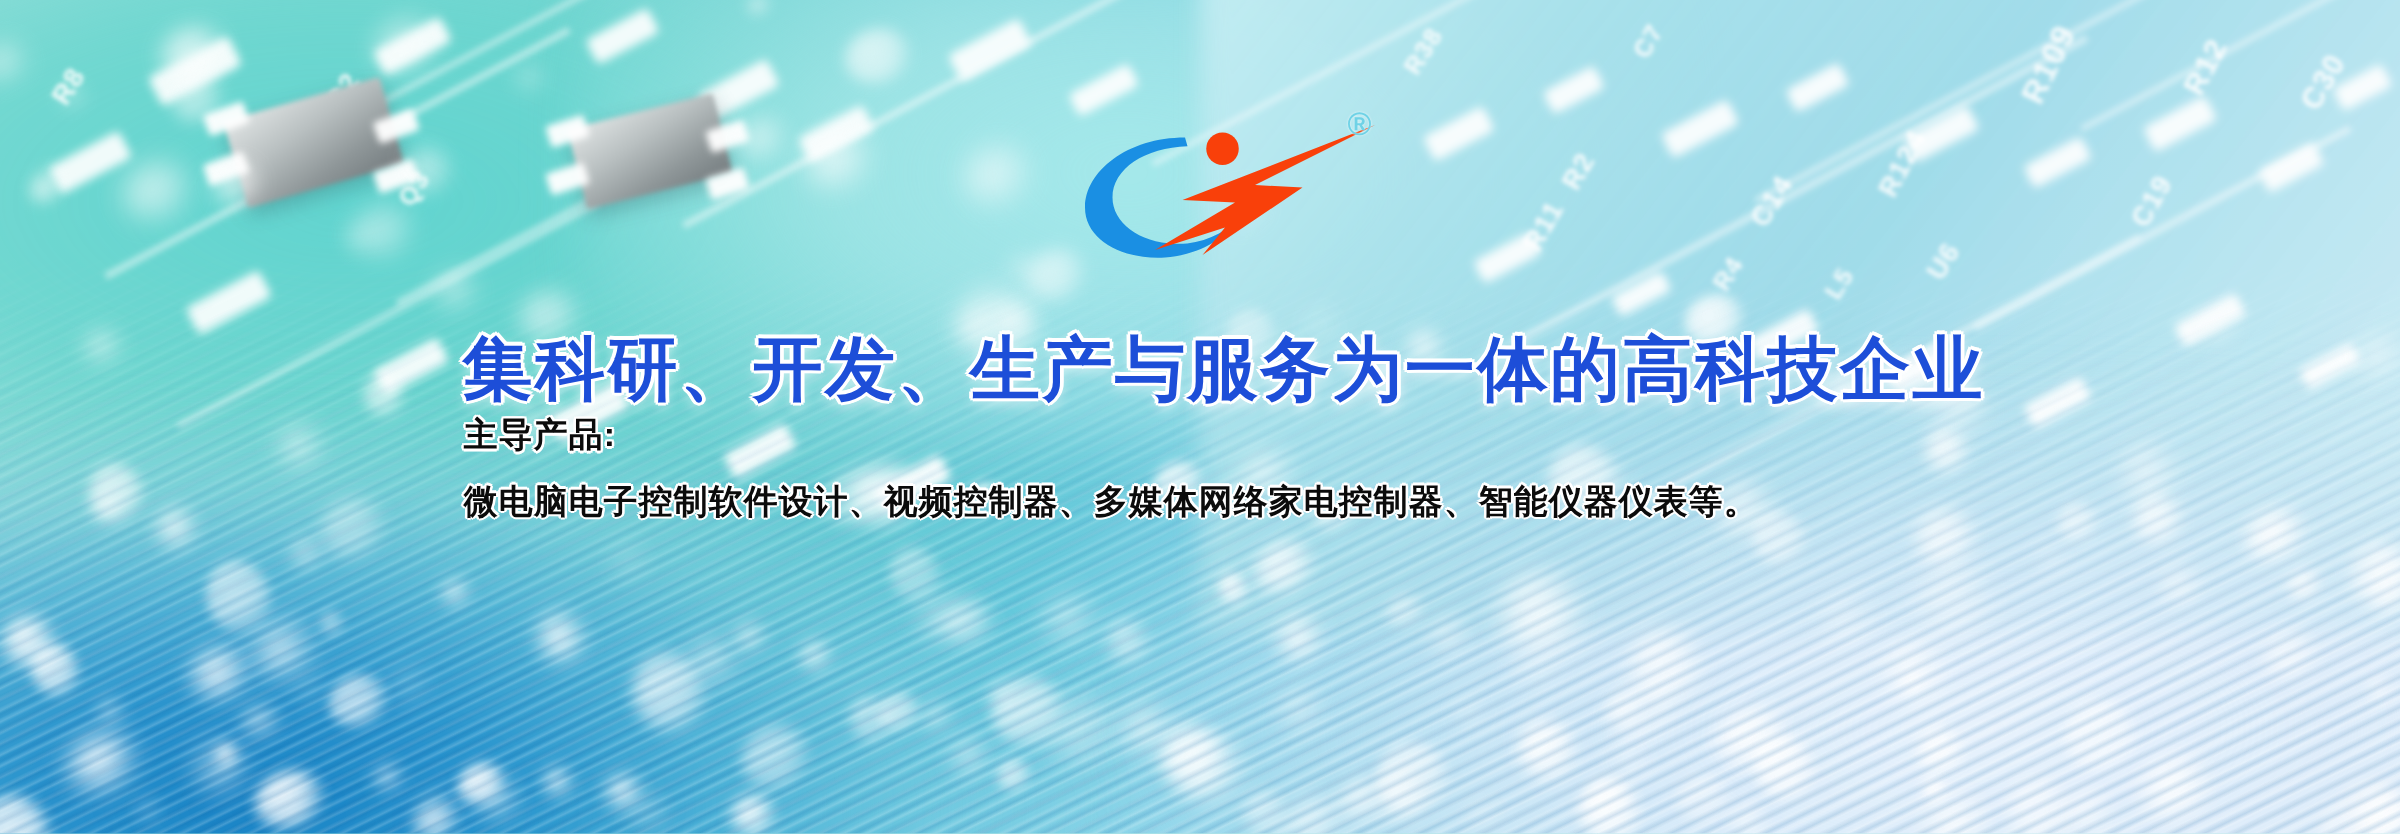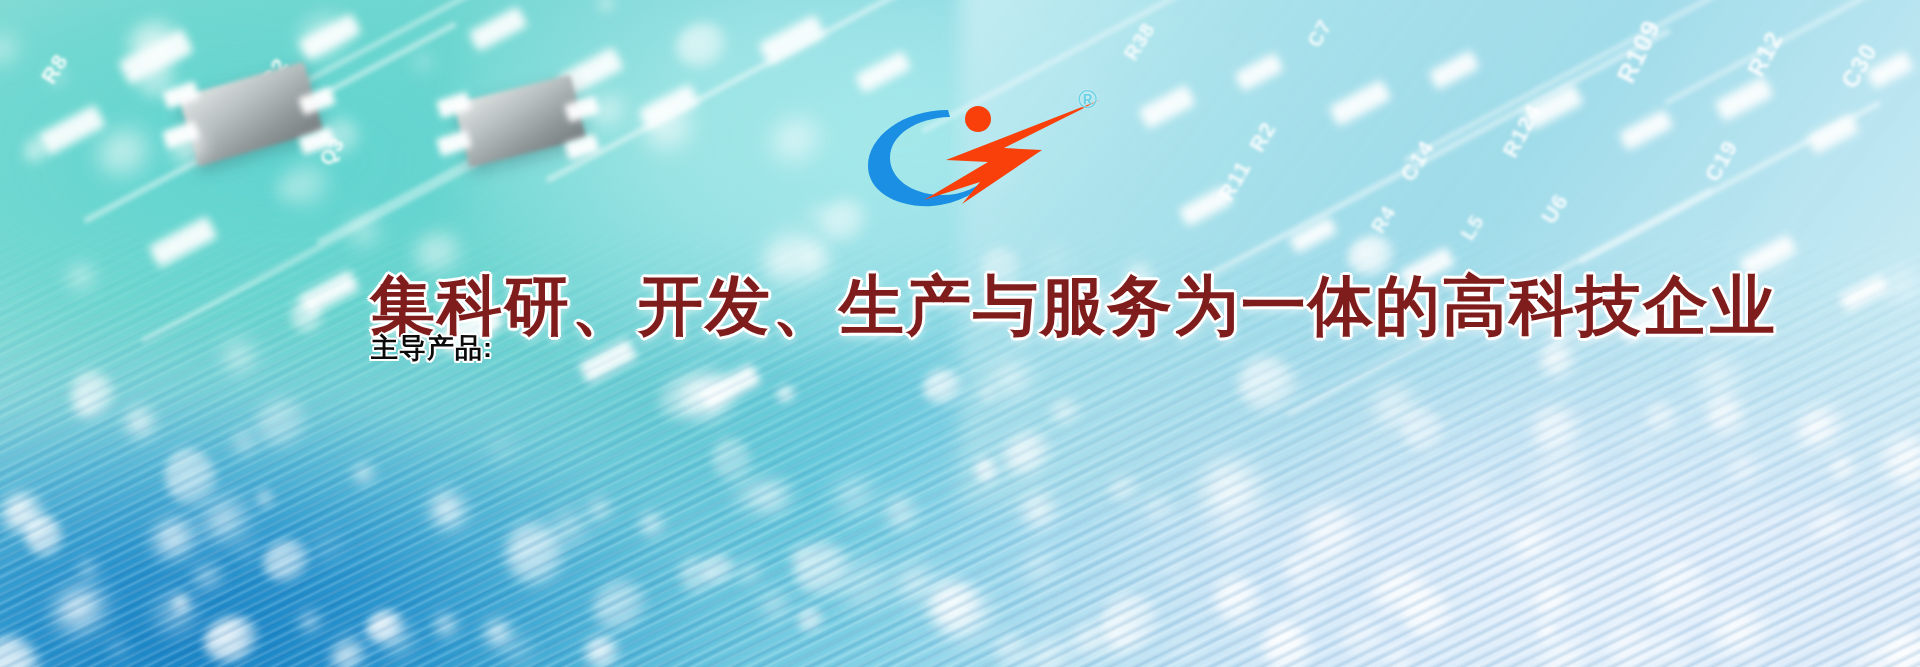--- a/index.html
+++ b/index.html
@@ -216,25 +216,25 @@
     color: #6fd2e6;
     text-shadow: 0 0 2px rgba(255,255,255,0.8);
     user-select: none;
   }
 
   .headline {
     position: absolute;
     left: 370px;
     top: 225px;
     width: 1260px;
-    font-size: 65px;
+    font-size: 56px;
     font-weight: 700;
     line-height: 1.15;
     letter-spacing: 2px;
-    color: #7f1d1d;
+    color: #1d4ed8;
     white-space: nowrap;
     text-shadow:
       -2px -2px 0 #ffffff,  2px -2px 0 #ffffff,
       -2px  2px 0 #ffffff,  2px  2px 0 #ffffff,
       -3px  0   0 #ffffff,  3px  0   0 #ffffff,
        0   -3px 0 #ffffff,  0    3px 0 #ffffff,
        0    4px 10px rgba(255,255,255,0.75);
   }
 
   .sub-label {
@@ -531,15 +531,16 @@
         <circle id="logo-dot" cx="150" cy="37" r="13" fill="#f9400a"></circle>
       </svg>
     </div>
 
     <div class="reg-mark">®</div>
 
     <h1 class="headline">集科研、开发、生产与服务为一体的高科技企业</h1>
 
     <div class="sub-label">主导产品:</div>
 
+    <div class="sub-body">微电脑电子控制软件设计、视频控制器、多媒体网络家电控制器、智能仪器仪表等。</div>
 
   </div>
 </div>
 
 </body></html>

